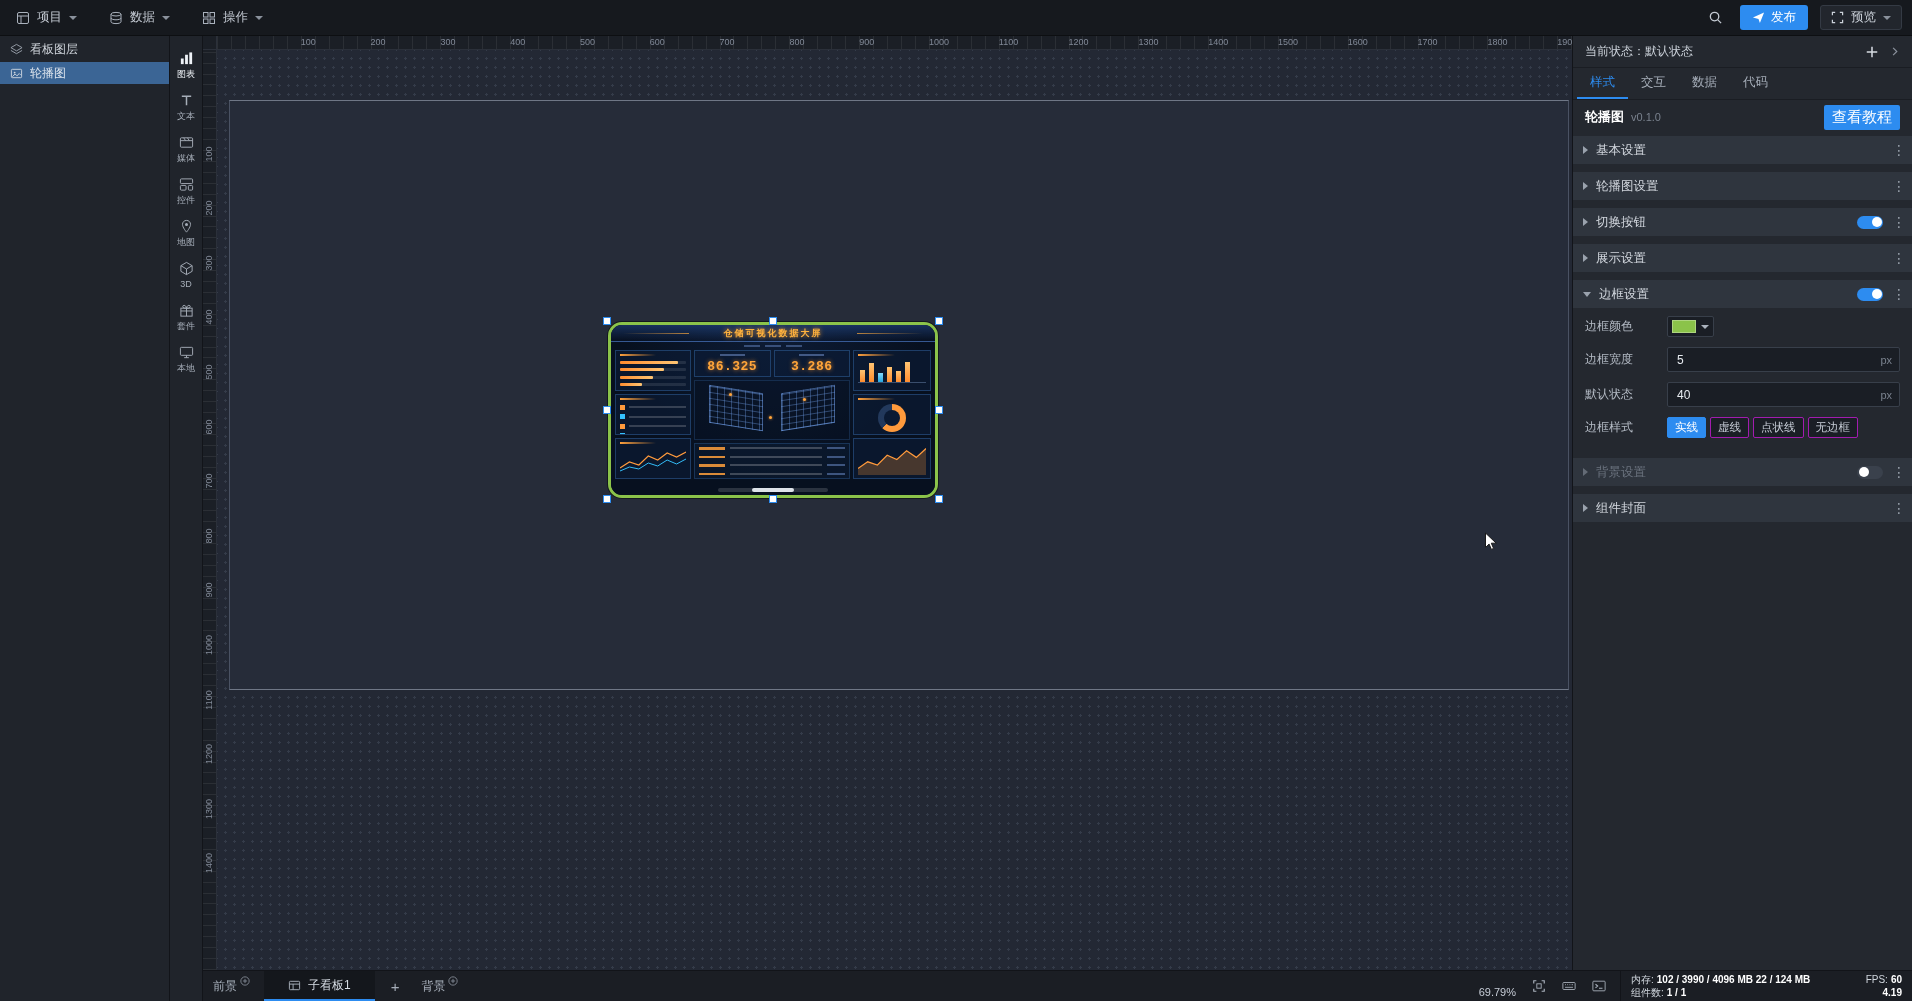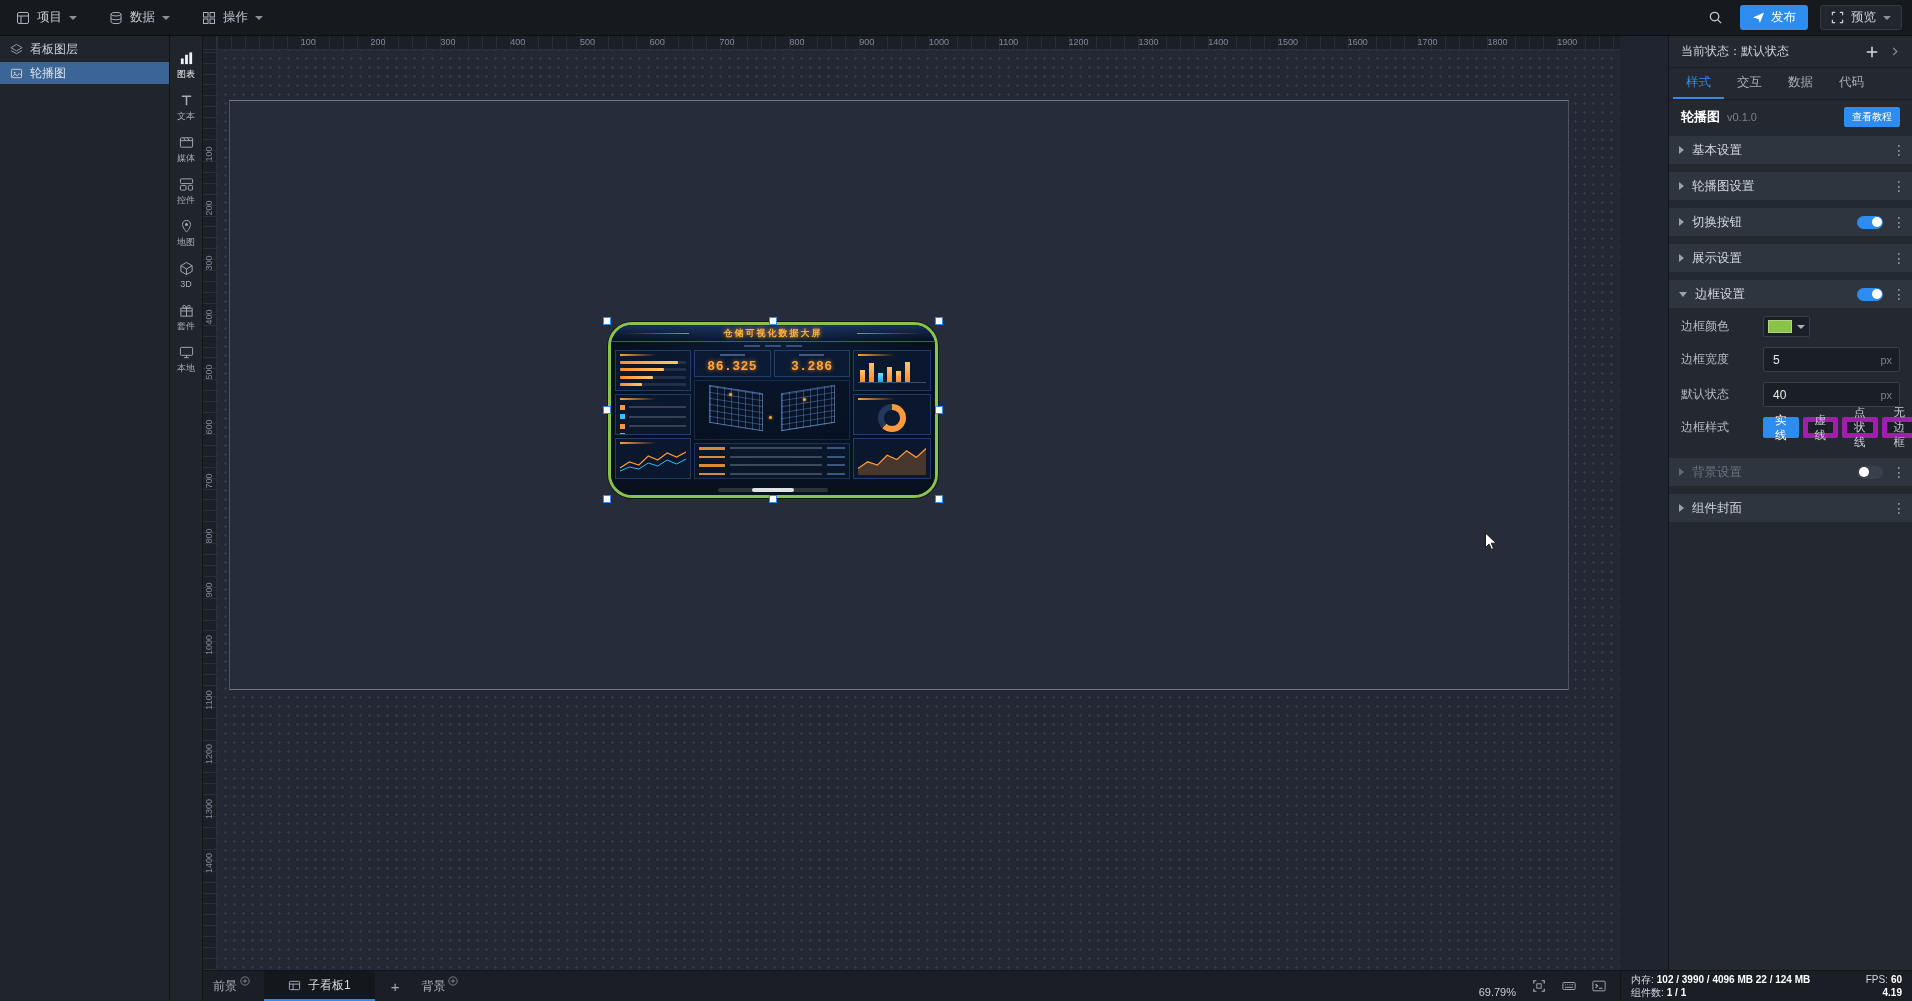--- a/index.html
+++ b/index.html
@@ -60,21 +60,21 @@
              border-right:1px solid #2b303a; z-index:19;
              background-image:repeating-linear-gradient(0deg, rgba(255,255,255,.07) 0 1px, transparent 1px 10.92px); }
   .ruler-corner { position:absolute; left:0; top:0; width:14px; height:14px; background:#1b1f26; z-index:21;
                   border-right:1px solid #2b303a; border-bottom:1px solid #2b303a; }
   .rlabel-h { position:absolute; top:1px; font-size:9px; color:#818997; }
   .rlabel-v { position:absolute; left:-10px; width:32px; text-align:center; font-size:9px;
               color:#818997; transform:rotate(-90deg); }
 
   
   .thumb-wrap { position:absolute; left:405px; top:286px; width:330px; height:176px; z-index:15; }
-  .thumb { position:absolute; inset:0; border:3px solid #8bc34a; border-radius:24px; overflow:hidden;
+  .thumb { position:absolute; inset:0; border:3px solid #8bc34a; border-radius:14px; overflow:hidden;
            background:#07101f; box-shadow:0 0 0 1px rgba(0,0,0,.45); }
   .handle { position:absolute; width:8px; height:8px; background:#fff; border:1px solid #2d8cf0; z-index:18; }
   .h-tl{left:-5px;top:-5px}.h-tm{left:calc(50% - 4px);top:-5px}.h-tr{right:-5px;top:-5px}
   .h-ml{left:-5px;top:calc(50% - 4px)}.h-mr{right:-5px;top:calc(50% - 4px)}
   .h-bl{left:-5px;bottom:-5px}.h-bm{left:calc(50% - 4px);bottom:-5px}.h-br{right:-5px;bottom:-5px}
 
   
   .t-inner { position:absolute; inset:0; background:radial-gradient(ellipse at 50% 0%, #0d1c36 0%, #07101f 65%); }
   .t-header { height:17px; position:relative; display:flex; align-items:center; justify-content:center;
               background:linear-gradient(180deg, rgba(40,80,150,.5), rgba(10,22,45,.05));
@@ -138,35 +138,35 @@
   .bb-label .icon { color:#8a919c; margin-top:-2px; }
   .board-tab { height:100%; display:flex; align-items:center; gap:7px; padding:0 24px; background:#14171c;
                border-bottom:2px solid #2d8cf0; color:#d8dee6; margin:0 4px; }
   .board-tab .icon { color:#aab2bd; }
   .bb-add { padding:0 12px; font-size:15px; color:#a6aeb9; }
   .bb-right { margin-left:auto; display:flex; align-items:center; gap:8px; padding-right:10px; }
   .bb-zoom { font-size:11px; color:#c6ccd6; margin-right:4px;margin-top:12px; }
   .bb-iconbtn { width:22px; height:22px; display:flex; align-items:center; justify-content:center; color:#aab2bd; }
 
   
-  .right-panel { position:absolute; right:0; top:36px; width:244px; bottom:31px; background:#24282f;
+  .right-panel { position:absolute; right:0; top:36px; width:340px; bottom:31px; background:#24282f;
                  border-left:1px solid #121419; z-index:50; display:flex; flex-direction:column; }
   .rp-state { height:32px; flex:none; display:flex; align-items:center; padding:0 12px; gap:10px;
               font-size:12px; color:#ccd2da; border-bottom:1px solid #1a1d23; }
   .rp-state .grow { flex:1; }
   .rp-plus { width:14px; height:14px; color:#d6dbe2; }
   .rp-chev { width:11px; height:11px; color:#8a919c; }
   .rp-tabs { height:32px; flex:none; display:flex; border-bottom:1px solid #1a1d23; padding:0 4px; }
   .rp-tab { padding:0 13px; display:flex; align-items:center; font-size:12.5px; color:#a6aeb9;
             border-bottom:2px solid transparent; }
   .rp-tab.active { color:#2d8cf0; border-bottom-color:#2d8cf0; }
   .rp-comp { height:34px; flex:none; display:flex; align-items:center; gap:7px; padding:0 12px; }
   .rp-comp-name { font-size:13px; font-weight:bold; color:#fff; }
   .rp-comp-ver { font-size:11px; color:#7a828e; }
-  .rp-tutorial { margin-left:auto; background:#2d8cf0; color:#fff; font-size:10px; padding:3px 8px; border-radius:2px; }
+  .rp-tutorial { margin-left:auto; background:#2d8cf0; color:#fff; font-size:15px; padding:3px 8px; border-radius:2px; }
   .rp-sections { flex:1; overflow:hidden; padding-top:2px; }
   .sec { min-height:28px; background:#2f353e; display:flex; align-items:center; gap:8px; padding:0 10px;
          margin-bottom:8px; font-size:12.5px; color:#d2d7de; }
   .sec .arrow { width:0; height:0; border-top:4px solid transparent; border-bottom:4px solid transparent;
                 border-left:5px solid #9aa2ad; flex:none; }
   .sec .arrow.down { border-left:4px solid transparent; border-right:4px solid transparent;
                      border-top:5px solid #9aa2ad; border-bottom:none; }
   .sec .right { margin-left:auto; display:flex; align-items:center; gap:9px; }
   .kebab { color:#98a0ab; font-size:14px; width:10px; text-align:center; }
   .toggle { width:26px; height:13px; border-radius:7px; position:relative; background:#3a414c; }
@@ -182,21 +182,21 @@
   .color-ctl { display:flex; align-items:center; background:#1a1e25; border:1px solid #383f4a;
                border-radius:2px; padding:3px 4px; gap:5px; }
   .color-swatch { width:24px; height:13px; background:#8bc34a; border:1px solid rgba(255,255,255,.3); }
   .color-ctl .caret { border-top-color:#aab2bd; }
   .input-wrap { flex:1; position:relative; }
   .num-input { width:100%; height:25px; background:#1a1e25; border:1px solid #383f4a; border-radius:2px;
                color:#e6eaef; font-size:12px; padding:0 26px 0 9px; outline:none; font-family:inherit; }
   .unit { position:absolute; right:8px; top:50%; transform:translateY(-50%); font-size:11px; color:#7a828e; }
   .style-group { display:flex; gap:4px; }
   .style-btn { height:21px; padding:0 7px; display:flex; align-items:center; background:#1a1e25;
-               border:5px solid #a21caf; border-radius:2px; font-size:11.5px; color:#c6ccd6; }
+               border:1px solid #a21caf; border-radius:2px; font-size:11.5px; color:#c6ccd6; }
   .style-btn.selected { background:#2d8cf0; border-color:#2d8cf0; color:#fff; }
 
   
   .status-bar { position:absolute; right:0; bottom:0; width:292px; height:31px; background:#1b1e24;
                 border-left:1px solid #121419; border-top:1px solid #121419; z-index:50;
                 padding:3px 10px 3px; display:flex; flex-direction:column; justify-content:space-between;
                 font-size:10px; color:#cfd5dc; }
   .sb-row { display:flex; justify-content:space-between; line-height:1.15; white-space:nowrap; }
   .sb-row b { color:#fff; font-weight:bold; margin-left:3px; }
   .sb-left { display:flex; }

